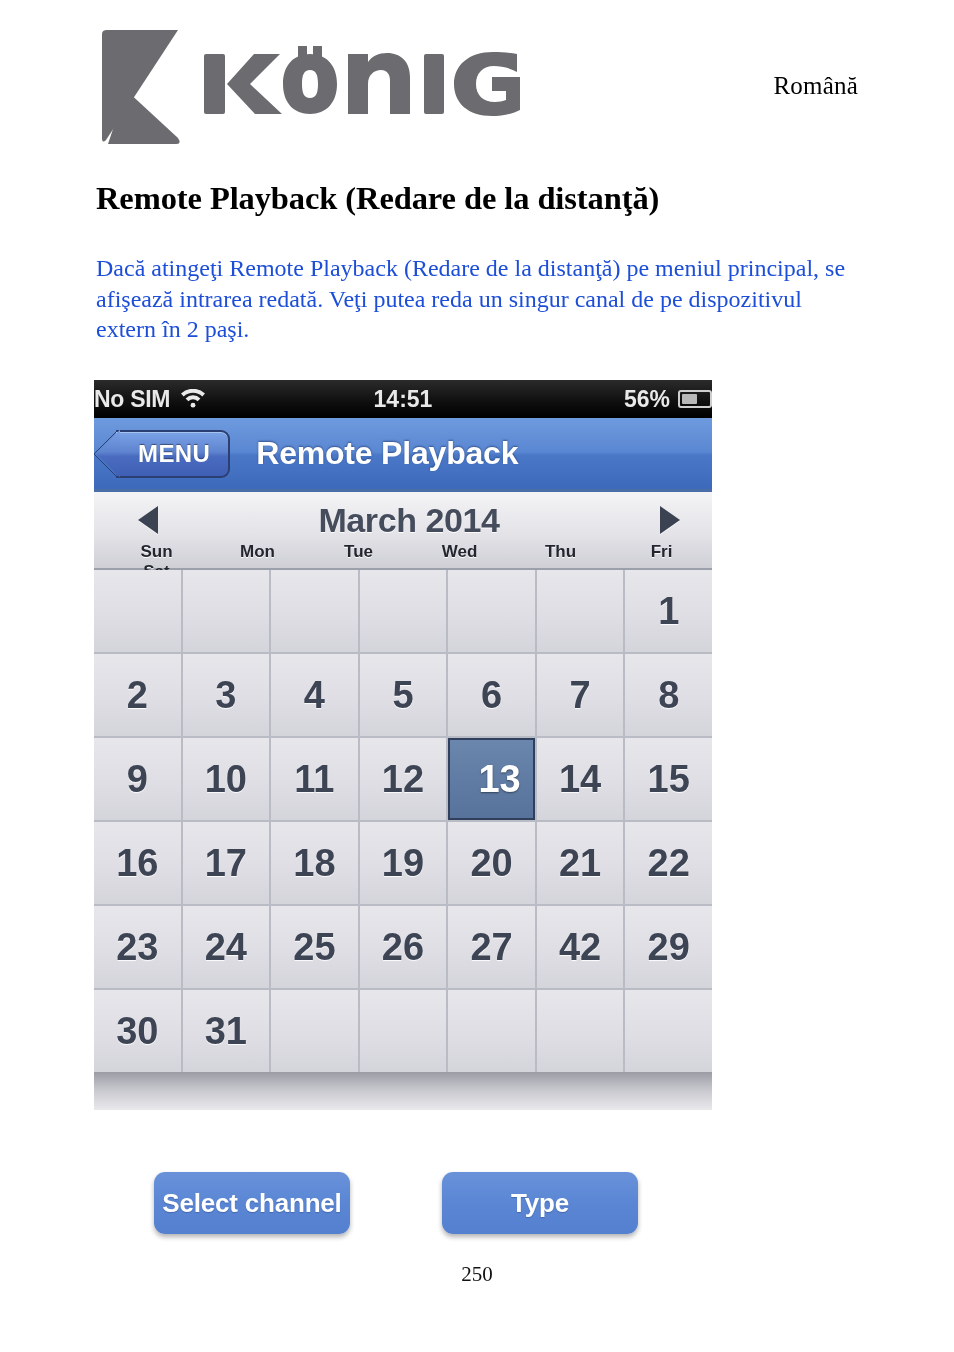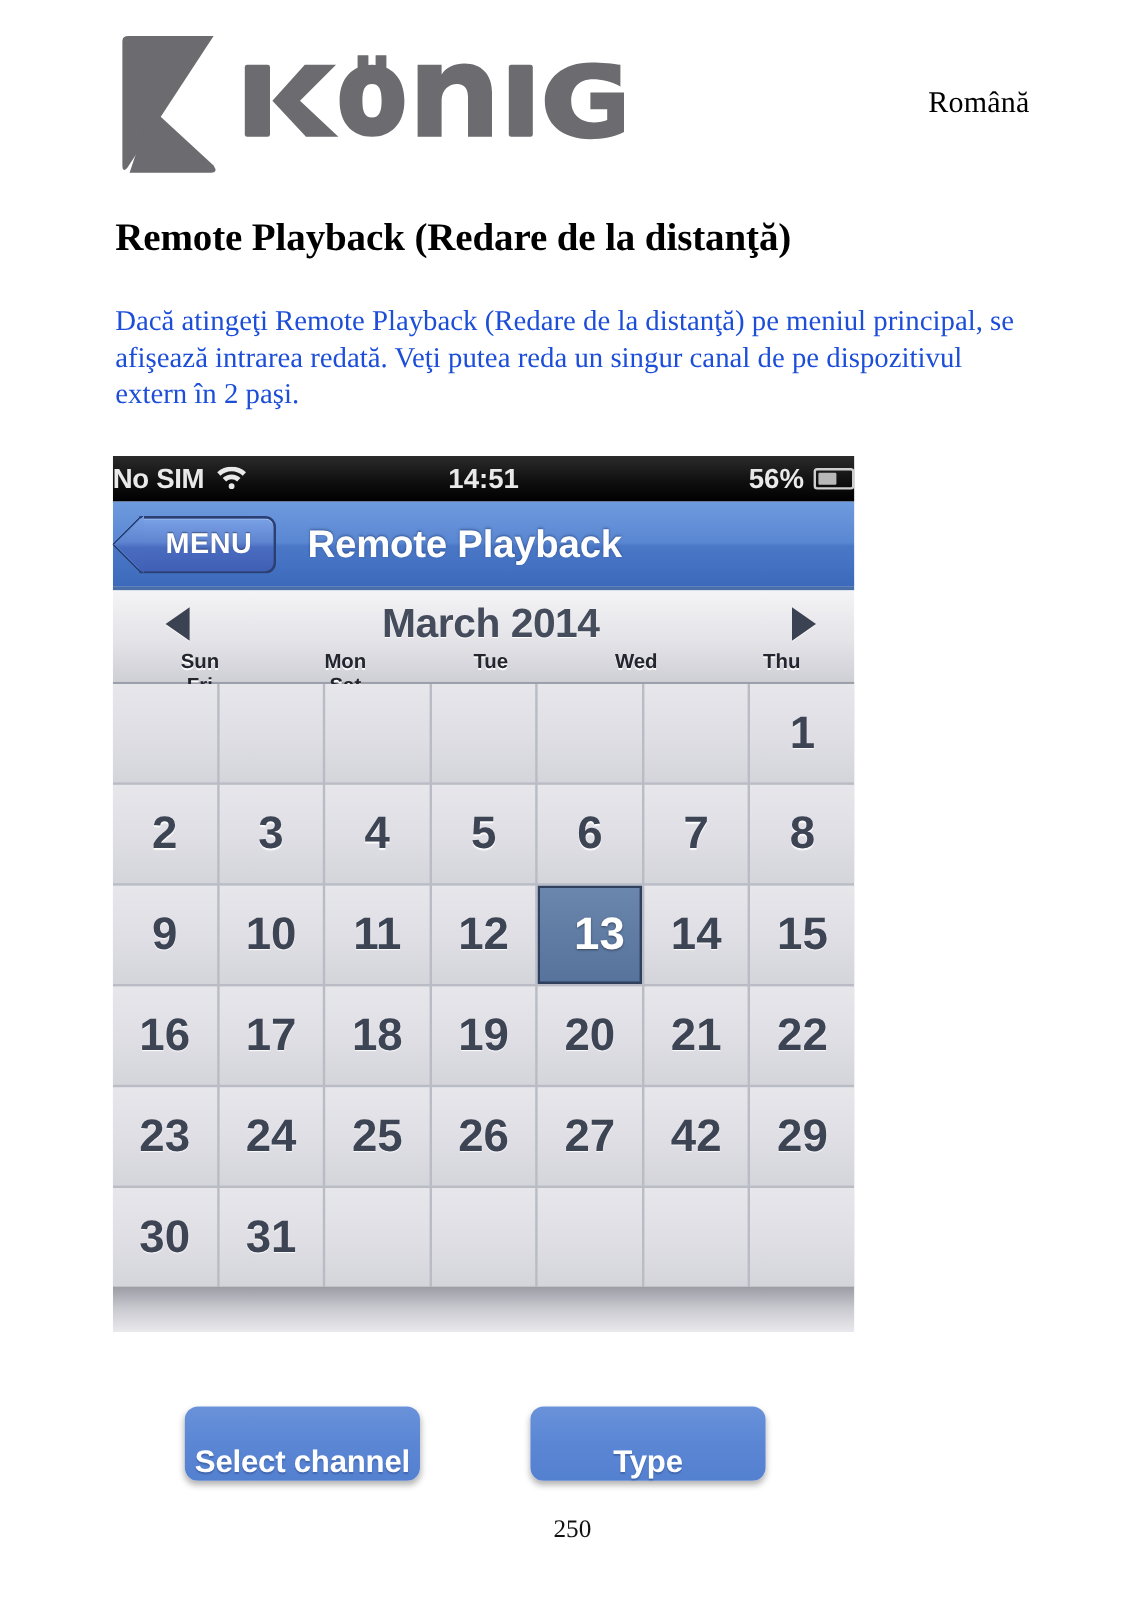--- a/index.html
+++ b/index.html
@@ -206,21 +206,21 @@
   }
   .cal-month-label {
     font-size: 34px;
     font-weight: bold;
     color: #454c5c;
     letter-spacing: -0.4px;
     text-shadow: 0 1px 0 rgba(255,255,255,.9);
   }
   .cal-weekdays {
     display: grid;
-    grid-template-columns: repeat(5, 1fr);
+    grid-template-columns: repeat(6, 1fr);
     height: 26px;
     align-items: center;
   }
   .cal-weekday {
     text-align: center;
     font-size: 17px;
     font-weight: bold;
     color: #23262e;
     text-shadow: 0 1px 0 rgba(255,255,255,.95);
   }
@@ -271,21 +271,21 @@
     position: absolute;
     height: 62px;
     border-radius: 11px;
     background: #5a86d4;
     background: linear-gradient(to bottom, #6a92da 0%, #5a86d4 50%, #5480d0 100%);
     color: #ffffff;
     font-family: "Liberation Sans", sans-serif;
     font-size: 26px;
     font-weight: bold;
     display: flex;
-    align-items: flex-end;
+    align-items: center;
     justify-content: center;
     letter-spacing: -0.2px;
     box-shadow: 0 3px 5px rgba(0,0,0,.30);
     text-shadow: 0 1px 1px rgba(30,55,110,.35);
     cursor: pointer;
   }
   .pill-select { left: 60px; width: 196px; }
   .pill-type   { left: 348px; width: 196px; }
 
   

